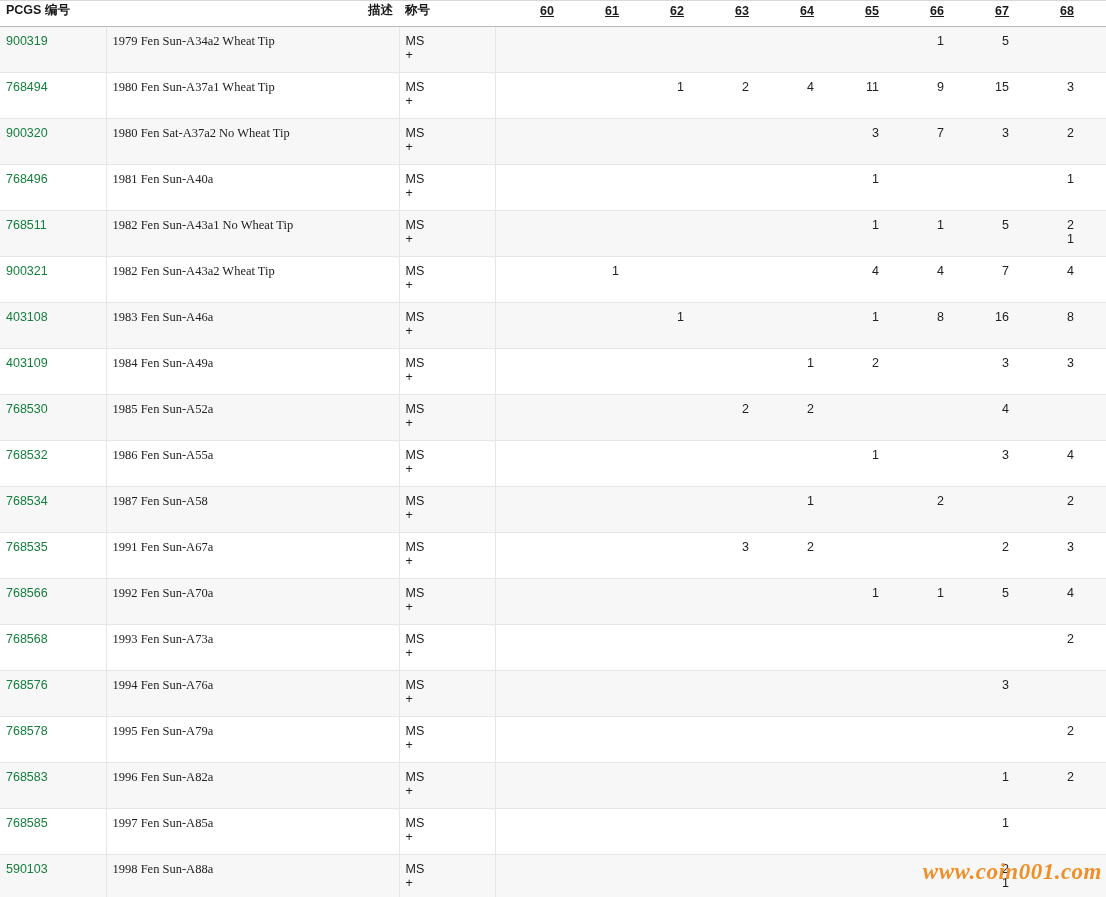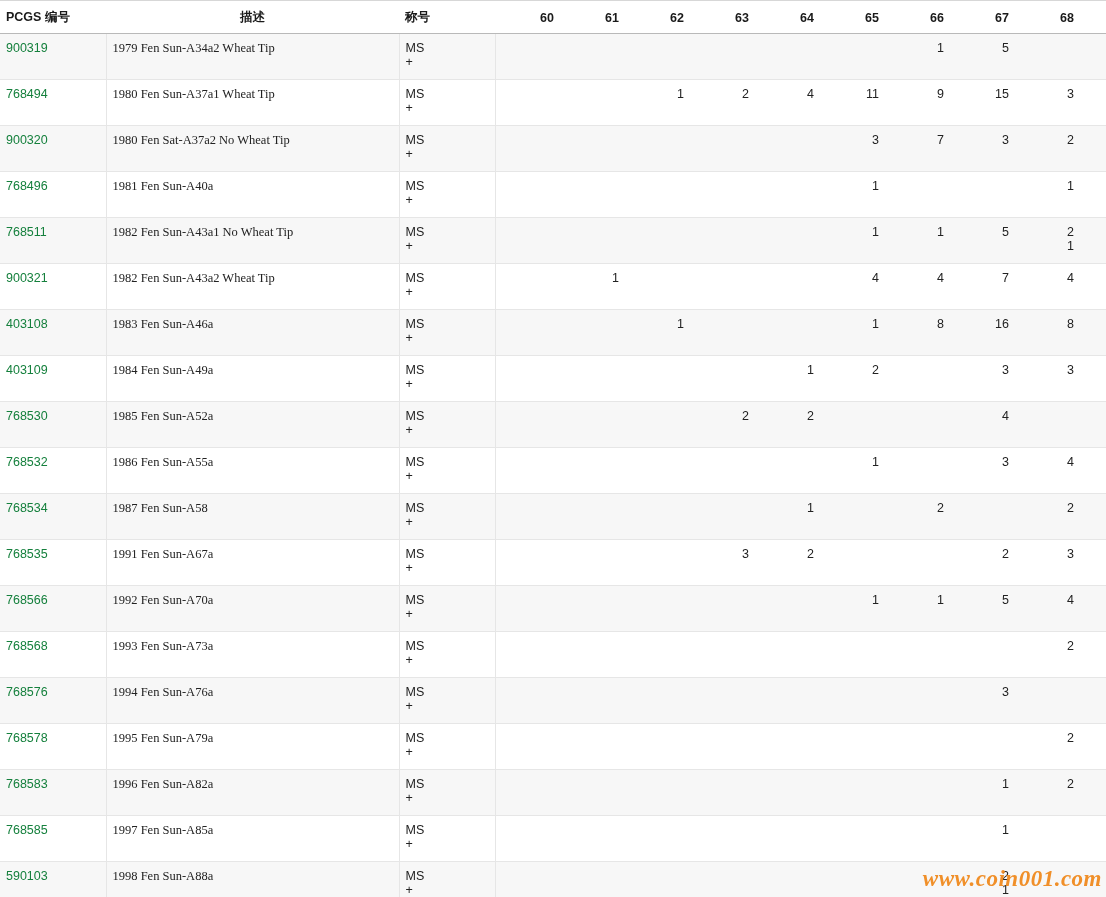--- a/index.html
+++ b/index.html
@@ -46,40 +46,41 @@
     border-collapse: collapse;
     width: 1106px;
     table-layout: fixed;
   }
   table.grade-table thead th {
     font-size: 12.5px;
     font-weight: bold;
     color: #1a1a1a;
     border-top: 1px solid #d7d7d7;
     border-bottom: 1px solid #b9b9b9;
-    padding: 8px 6px 7px 6px;
+    padding: 1px 6px 7px 6px;
     background: #ffffff;
     text-align: right;
     white-space: nowrap;
   }
   table.grade-table thead th.th-pcgs {
     text-align: left;
     width: 94px;
   }
   table.grade-table thead th.th-desc {
-    text-align: center;
+    text-align: right;
     width: 281px;
   }
   table.grade-table thead th.th-title {
     text-align: left;
     width: 84px;
     margin-top: 30px;
   }
   table.grade-table thead th.th-grade {
     width: 53px;
+    text-decoration: underline;
   }
   table.grade-table tbody td {
     border-bottom: 1px solid #e6e6e6;
     padding: 7px 6px 7px 6px;
     font-size: 12.5px;
     vertical-align: top;
     height: 31px;
   }
   table.grade-table tbody tr.alt td {
     background: #f7f7f7;

